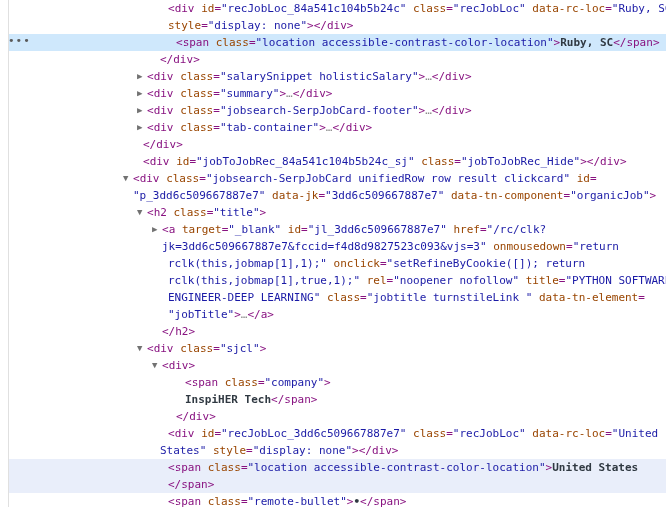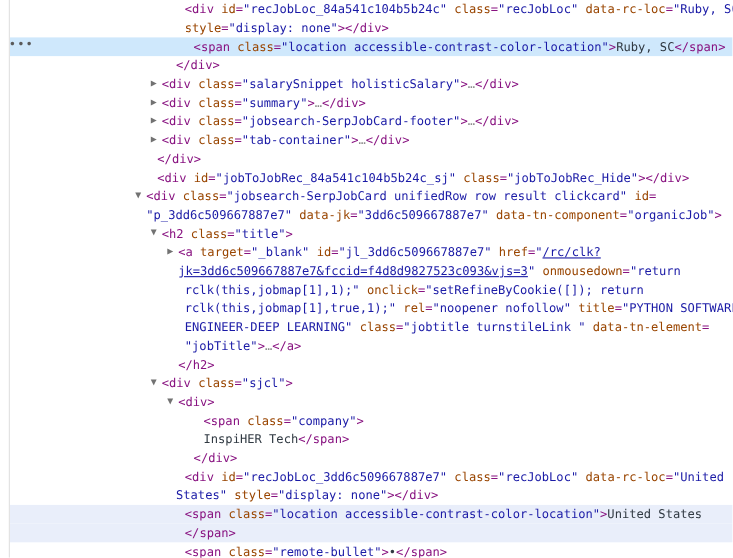--- a/index.html
+++ b/index.html
@@ -94,23 +94,23 @@
     vertical-align: top;
     line-height: 17px;
   }
   .twisty.none { color: transparent; }
 
   
   .tok-punct    { color: #881280; }
   .tok-tag      { color: #881280; }
   .tok-attrname { color: #994500; }
   .tok-attrval  { color: #1a1aa6; }
-  .tok-text     { color: #303942; }
+  .tok-text     { color: #303942; font-weight: bold; }
   .tok-ellipsis { color: #8c8c8c; }
-  .tok-link     { color: #1a1aa6; text-decoration: underline; }
+  .tok-link     { color: #1a1aa6; }
 </style>
 </head>
 <body>
 
 <div id="devtools-elements-panel">
 
   <div class="gutter-rail"></div>
 
   <div class="dom-tree" id="dom-tree"><div class="node-row"><span class="row-text" style="margin-left: 158px;"><span class="twisty none">&nbsp;</span><span class="tok-punct">&lt;</span><span class="tok-tag">div</span><span class="tok-text"> </span><span class="tok-attrname">id</span><span class="tok-punct">=</span><span class="tok-attrval">"recJobLoc_84a541c104b5b24c"</span><span class="tok-text"> </span><span class="tok-attrname">class</span><span class="tok-punct">=</span><span class="tok-attrval">"recJobLoc"</span><span class="tok-text"> </span><span class="tok-attrname">data-rc-loc</span><span class="tok-punct">=</span><span class="tok-attrval">"Ruby, SC"</span></span></div><div class="node-row"><span class="row-text" style="margin-left: 158px;"><span class="twisty none">&nbsp;</span><span class="tok-attrname">style</span><span class="tok-punct">=</span><span class="tok-attrval">"display: none"</span><span class="tok-punct">&gt;</span><span class="tok-punct">&lt;/</span><span class="tok-tag">div</span><span class="tok-punct">&gt;</span></span></div><div class="node-row selected"><span class="gutter-badge">•••</span><span class="row-text" style="margin-left: 166px;"><span class="twisty none">&nbsp;</span><span class="tok-punct">&lt;</span><span class="tok-tag">span</span><span class="tok-text"> </span><span class="tok-attrname">class</span><span class="tok-punct">=</span><span class="tok-attrval">"location accessible-contrast-color-location"</span><span class="tok-punct">&gt;</span><span class="tok-text">Ruby, SC</span><span class="tok-punct">&lt;/</span><span class="tok-tag">span</span><span class="tok-punct">&gt;</span><span class="tok-text"> </span></span></div><div class="node-row"><span class="row-text" style="margin-left: 150px;"><span class="twisty none">&nbsp;</span><span class="tok-punct">&lt;/</span><span class="tok-tag">div</span><span class="tok-punct">&gt;</span></span></div><div class="node-row"><span class="row-text" style="margin-left: 137px;"><span class="twisty">▶</span><span class="tok-punct">&lt;</span><span class="tok-tag">div</span><span class="tok-text"> </span><span class="tok-attrname">class</span><span class="tok-punct">=</span><span class="tok-attrval">"salarySnippet holisticSalary"</span><span class="tok-punct">&gt;</span><span class="tok-ellipsis">…</span><span class="tok-punct">&lt;/</span><span class="tok-tag">div</span><span class="tok-punct">&gt;</span></span></div><div class="node-row"><span class="row-text" style="margin-left: 137px;"><span class="twisty">▶</span><span class="tok-punct">&lt;</span><span class="tok-tag">div</span><span class="tok-text"> </span><span class="tok-attrname">class</span><span class="tok-punct">=</span><span class="tok-attrval">"summary"</span><span class="tok-punct">&gt;</span><span class="tok-ellipsis">…</span><span class="tok-punct">&lt;/</span><span class="tok-tag">div</span><span class="tok-punct">&gt;</span></span></div><div class="node-row"><span class="row-text" style="margin-left: 137px;"><span class="twisty">▶</span><span class="tok-punct">&lt;</span><span class="tok-tag">div</span><span class="tok-text"> </span><span class="tok-attrname">class</span><span class="tok-punct">=</span><span class="tok-attrval">"jobsearch-SerpJobCard-footer"</span><span class="tok-punct">&gt;</span><span class="tok-ellipsis">…</span><span class="tok-punct">&lt;/</span><span class="tok-tag">div</span><span class="tok-punct">&gt;</span></span></div><div class="node-row"><span class="row-text" style="margin-left: 137px;"><span class="twisty">▶</span><span class="tok-punct">&lt;</span><span class="tok-tag">div</span><span class="tok-text"> </span><span class="tok-attrname">class</span><span class="tok-punct">=</span><span class="tok-attrval">"tab-container"</span><span class="tok-punct">&gt;</span><span class="tok-ellipsis">…</span><span class="tok-punct">&lt;/</span><span class="tok-tag">div</span><span class="tok-punct">&gt;</span></span></div><div class="node-row"><span class="row-text" style="margin-left: 133px;"><span class="twisty none">&nbsp;</span><span class="tok-punct">&lt;/</span><span class="tok-tag">div</span><span class="tok-punct">&gt;</span></span></div><div class="node-row"><span class="row-text" style="margin-left: 133px;"><span class="twisty none">&nbsp;</span><span class="tok-punct">&lt;</span><span class="tok-tag">div</span><span class="tok-text"> </span><span class="tok-attrname">id</span><span class="tok-punct">=</span><span class="tok-attrval">"jobToJobRec_84a541c104b5b24c_sj"</span><span class="tok-text"> </span><span class="tok-attrname">class</span><span class="tok-punct">=</span><span class="tok-attrval">"jobToJobRec_Hide"</span><span class="tok-punct">&gt;</span><span class="tok-punct">&lt;/</span><span class="tok-tag">div</span><span class="tok-punct">&gt;</span></span></div><div class="node-row"><span class="row-text" style="margin-left: 123px;"><span class="twisty">▼</span><span class="tok-punct">&lt;</span><span class="tok-tag">div</span><span class="tok-text"> </span><span class="tok-attrname">class</span><span class="tok-punct">=</span><span class="tok-attrval">"jobsearch-SerpJobCard unifiedRow row result clickcard"</span><span class="tok-text"> </span><span class="tok-attrname">id</span><span class="tok-punct">=</span></span></div><div class="node-row"><span class="row-text" style="margin-left: 123px;"><span class="twisty none">&nbsp;</span><span class="tok-attrval">"p_3dd6c509667887e7"</span><span class="tok-text"> </span><span class="tok-attrname">data-jk</span><span class="tok-punct">=</span><span class="tok-attrval">"3dd6c509667887e7"</span><span class="tok-text"> </span><span class="tok-attrname">data-tn-component</span><span class="tok-punct">=</span><span class="tok-attrval">"organicJob"</span><span class="tok-punct">&gt;</span></span></div><div class="node-row"><span class="row-text" style="margin-left: 137px;"><span class="twisty">▼</span><span class="tok-punct">&lt;</span><span class="tok-tag">h2</span><span class="tok-text"> </span><span class="tok-attrname">class</span><span class="tok-punct">=</span><span class="tok-attrval">"title"</span><span class="tok-punct">&gt;</span></span></div><div class="node-row"><span class="row-text" style="margin-left: 152px;"><span class="twisty">▶</span><span class="tok-punct">&lt;</span><span class="tok-tag">a</span><span class="tok-text"> </span><span class="tok-attrname">target</span><span class="tok-punct">=</span><span class="tok-attrval">"_blank"</span><span class="tok-text"> </span><span class="tok-attrname">id</span><span class="tok-punct">=</span><span class="tok-attrval">"jl_3dd6c509667887e7"</span><span class="tok-text"> </span><span class="tok-attrname">href</span><span class="tok-punct">=</span><span class="tok-attrval">"</span><span class="tok-link">/rc/clk?</span></span></div><div class="node-row"><span class="row-text" style="margin-left: 152px;"><span class="twisty none">&nbsp;</span><span class="tok-link">jk=3dd6c509667887e7&amp;fccid=f4d8d9827523c093&amp;vjs=3</span><span class="tok-attrval">"</span><span class="tok-text"> </span><span class="tok-attrname">onmousedown</span><span class="tok-punct">=</span><span class="tok-attrval">"return</span></span></div><div class="node-row"><span class="row-text" style="margin-left: 158px;"><span class="twisty none">&nbsp;</span><span class="tok-attrval">rclk(this,jobmap[1],1);"</span><span class="tok-text"> </span><span class="tok-attrname">onclick</span><span class="tok-punct">=</span><span class="tok-attrval">"setRefineByCookie([]); return</span></span></div><div class="node-row"><span class="row-text" style="margin-left: 158px;"><span class="twisty none">&nbsp;</span><span class="tok-attrval">rclk(this,jobmap[1],true,1);"</span><span class="tok-text"> </span><span class="tok-attrname">rel</span><span class="tok-punct">=</span><span class="tok-attrval">"noopener nofollow"</span><span class="tok-text"> </span><span class="tok-attrname">title</span><span class="tok-punct">=</span><span class="tok-attrval">"PYTHON SOFTWARE</span></span></div><div class="node-row"><span class="row-text" style="margin-left: 158px;"><span class="twisty none">&nbsp;</span><span class="tok-attrval">ENGINEER-DEEP LEARNING"</span><span class="tok-text"> </span><span class="tok-attrname">class</span><span class="tok-punct">=</span><span class="tok-attrval">"jobtitle turnstileLink "</span><span class="tok-text"> </span><span class="tok-attrname">data-tn-element</span><span class="tok-punct">=</span></span></div><div class="node-row"><span class="row-text" style="margin-left: 158px;"><span class="twisty none">&nbsp;</span><span class="tok-attrval">"jobTitle"</span><span class="tok-punct">&gt;</span><span class="tok-ellipsis">…</span><span class="tok-punct">&lt;/</span><span class="tok-tag">a</span><span class="tok-punct">&gt;</span></span></div><div class="node-row"><span class="row-text" style="margin-left: 152px;"><span class="twisty none">&nbsp;</span><span class="tok-punct">&lt;/</span><span class="tok-tag">h2</span><span class="tok-punct">&gt;</span></span></div><div class="node-row"><span class="row-text" style="margin-left: 137px;"><span class="twisty">▼</span><span class="tok-punct">&lt;</span><span class="tok-tag">div</span><span class="tok-text"> </span><span class="tok-attrname">class</span><span class="tok-punct">=</span><span class="tok-attrval">"sjcl"</span><span class="tok-punct">&gt;</span></span></div><div class="node-row"><span class="row-text" style="margin-left: 152px;"><span class="twisty">▼</span><span class="tok-punct">&lt;</span><span class="tok-tag">div</span><span class="tok-punct">&gt;</span></span></div><div class="node-row"><span class="row-text" style="margin-left: 175px;"><span class="twisty none">&nbsp;</span><span class="tok-punct">&lt;</span><span class="tok-tag">span</span><span class="tok-text"> </span><span class="tok-attrname">class</span><span class="tok-punct">=</span><span class="tok-attrval">"company"</span><span class="tok-punct">&gt;</span></span></div><div class="node-row"><span class="row-text" style="margin-left: 175px;"><span class="twisty none">&nbsp;</span><span class="tok-text">InspiHER Tech</span><span class="tok-punct">&lt;/</span><span class="tok-tag">span</span><span class="tok-punct">&gt;</span></span></div><div class="node-row"><span class="row-text" style="margin-left: 166px;"><span class="twisty none">&nbsp;</span><span class="tok-punct">&lt;/</span><span class="tok-tag">div</span><span class="tok-punct">&gt;</span></span></div><div class="node-row"><span class="row-text" style="margin-left: 158px;"><span class="twisty none">&nbsp;</span><span class="tok-punct">&lt;</span><span class="tok-tag">div</span><span class="tok-text"> </span><span class="tok-attrname">id</span><span class="tok-punct">=</span><span class="tok-attrval">"recJobLoc_3dd6c509667887e7"</span><span class="tok-text"> </span><span class="tok-attrname">class</span><span class="tok-punct">=</span><span class="tok-attrval">"recJobLoc"</span><span class="tok-text"> </span><span class="tok-attrname">data-rc-loc</span><span class="tok-punct">=</span><span class="tok-attrval">"United</span></span></div><div class="node-row"><span class="row-text" style="margin-left: 150px;"><span class="twisty none">&nbsp;</span><span class="tok-attrval">States"</span><span class="tok-text"> </span><span class="tok-attrname">style</span><span class="tok-punct">=</span><span class="tok-attrval">"display: none"</span><span class="tok-punct">&gt;</span><span class="tok-punct">&lt;/</span><span class="tok-tag">div</span><span class="tok-punct">&gt;</span></span></div><div class="node-row soft-highlight"><span class="row-text" style="margin-left: 158px;"><span class="twisty none">&nbsp;</span><span class="tok-punct">&lt;</span><span class="tok-tag">span</span><span class="tok-text"> </span><span class="tok-attrname">class</span><span class="tok-punct">=</span><span class="tok-attrval">"location accessible-contrast-color-location"</span><span class="tok-punct">&gt;</span><span class="tok-text">United States</span></span></div><div class="node-row soft-highlight"><span class="row-text" style="margin-left: 158px;"><span class="twisty none">&nbsp;</span><span class="tok-punct">&lt;/</span><span class="tok-tag">span</span><span class="tok-punct">&gt;</span></span></div><div class="node-row"><span class="row-text" style="margin-left: 158px;"><span class="twisty none">&nbsp;</span><span class="tok-punct">&lt;</span><span class="tok-tag">span</span><span class="tok-text"> </span><span class="tok-attrname">class</span><span class="tok-punct">=</span><span class="tok-attrval">"remote-bullet"</span><span class="tok-punct">&gt;</span><span class="tok-text">•</span><span class="tok-punct">&lt;/</span><span class="tok-tag">span</span><span class="tok-punct">&gt;</span></span></div></div>
 

